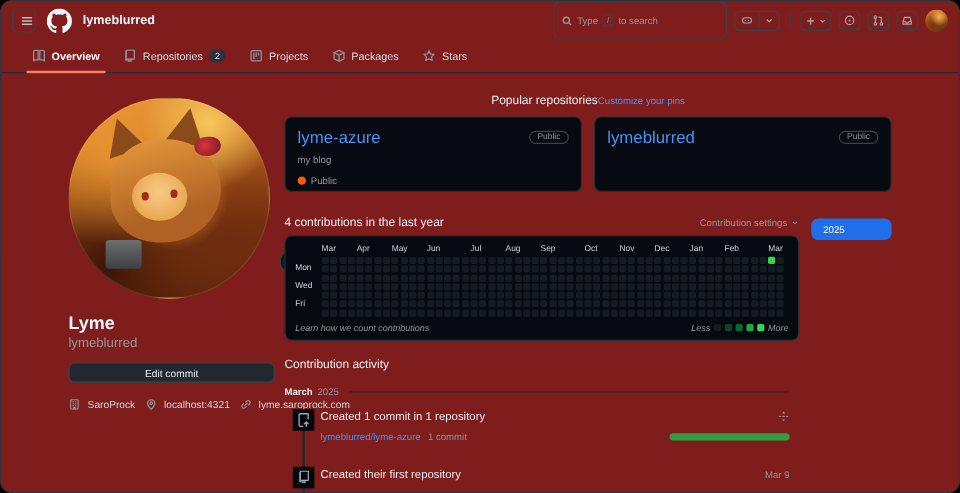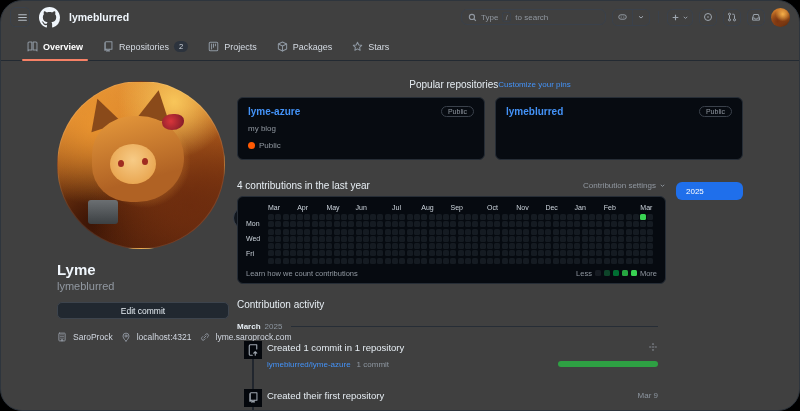--- a/index.html
+++ b/index.html
@@ -1,31 +1,31 @@
 <!DOCTYPE html>
 <html><head>
 <meta charset="utf-8">
 <style>
   * { box-sizing: border-box; }
   html,body { margin:0; padding:0; background:#000; }
   .screen {
     position:relative; width:800px; height:411px;
-    background:#404040; border:1px solid #2e353d; border-radius:22px;
+    background:#7f1d1d; border:1px solid #2e353d; border-radius:10px;
     overflow:hidden; font-family:"Liberation Sans", sans-serif; color:#e6edf3;
   }
   svg { display:block; }
 
   
   .hdr { display:flex; align-items:center; height:32px; padding:0 9px; gap:9px; }
   .hamburger { width:20px; height:20px; border:1px solid #3a414b; border-radius:5px;
     display:grid; place-items:center; color:#b7bfc8; background:transparent; }
   .gh-logo { width:21px; height:21px; color:#f0f6fc; }
   .hdr-title { font-size:10.5px; font-weight:bold; color:#f0f6fc; }
   .hdr-right { margin-left:auto; display:flex; align-items:center; gap:6px; }
-  .search { width:145px; height:16px; border:1px solid #3a414b; border-radius:6px;
+  .search { width:145px; height:32px; border:1px solid #3a414b; border-radius:6px;
     display:flex; align-items:center; gap:4px; padding:0 6px; color:#9198a1; font-size:8px; }
   .slash-key { width:9px; height:10px; border:1px solid #3a414b; border-radius:2px;
     font-size:7px; line-height:9px; text-align:center; color:#9198a1; }
   .icon-btn { height:17px; min-width:18px; border:1px solid #3a414b; border-radius:5px;
     display:flex; align-items:center; justify-content:center; gap:2px;
     color:#9fa7b0; background:transparent; padding:0 3px; font-size:8px; }
   .split-btn { display:flex; align-items:stretch; height:17px; border:1px solid #3a414b;
     border-radius:5px; color:#9fa7b0; }
   .split-seg { display:flex; align-items:center; padding:0 4px; }
   .split-seg + .split-seg { border-left:1px solid #3a414b; }
@@ -88,21 +88,21 @@
 
   
   .main { position:absolute; left:236px; top:70px; width:506px; }
   .sec-head { display:flex; justify-content:center; align-items:center; margin-top:8px; }
   .sec-title { font-size:10px; color:#e6edf3; }
   .pins-link { font-size:8px; color:#4493f8; }
   .cards { display:flex; gap:10px; margin-top:7px; }
   .repo-card { flex:1; height:63px; border:1px solid #262d36; border-radius:6px;
     padding:8px 10px; background:#070b11; }
   .repo-top { display:flex; justify-content:space-between; align-items:center; }
-  .repo-name { color:#4493f8; font-weight:bold; font-size:10px; }
+  .repo-name { color:#4493f8; font-weight:normal; font-size:14px; }
   .pill { border:1px solid #3a414b; color:#9198a1; font-size:7px; border-radius:8px;
     padding:1px 6px; }
   .repo-desc { margin-top:7px; font-size:8px; color:#9198a1; }
   .repo-lang { margin-top:8px; display:flex; align-items:center; gap:4px;
     font-size:8px; color:#9198a1; }
   .lang-dot { width:7px; height:7px; border-radius:50%; }
 
   .contrib { position:relative; margin-top:20px; }
   .contrib-head { width:429px; display:flex; justify-content:space-between; align-items:center; }
   .contrib-settings { display:flex; align-items:center; gap:3px; font-size:8px; color:#9198a1; }
@@ -112,21 +112,21 @@
   .graph-card { width:429px; margin-top:5px; border:1px solid #262d36; border-radius:6px;
     padding:7px 8px 5px 8px; background:#060a10; }
   .months { position:relative; height:10px; margin-left:22px; }
   .month-lbl { position:absolute; top:0; font-size:7px; color:#cdd5dd; }
   .graph-body { display:flex; }
   .day-col { position:relative; width:22px; }
   .day-lbl { position:absolute; left:0; font-size:7px; color:#cdd5dd; }
   .grid { display:grid; grid-template-columns:repeat(53, 6px); grid-auto-rows:6px; gap:1.3px; }
   .cell { background:#151b22; border-radius:1.5px; }
   .graph-foot { display:flex; justify-content:space-between; align-items:flex-start;
-    margin-top:5px; font-size:7.5px; color:#9198a1; }
+    margin-top:5px; font-size:7.5px; color:#9198a1;font-style:italic; }
   .legend { display:flex; align-items:center; gap:3px; }
   .lg-sq { width:6px; height:6px; border-radius:1.5px; }
 
   .activity-title { margin-top:15px; font-size:10px; color:#e6edf3; }
   .period { width:421px; display:flex; align-items:center; gap:4px; margin-top:12px; }
   .p-month { font-size:8px; font-weight:bold; color:#e6edf3; }
   .p-year { font-size:8px; color:#8d96a0; }
   .p-line { flex:1; border-top:1px solid #262d36; margin-left:5px; }
   .timeline { position:relative; width:421px; margin-top:11px; }
   .t-line { position:absolute; left:15px; top:2px; bottom:-30px; width:2px; background:#21262e; }

